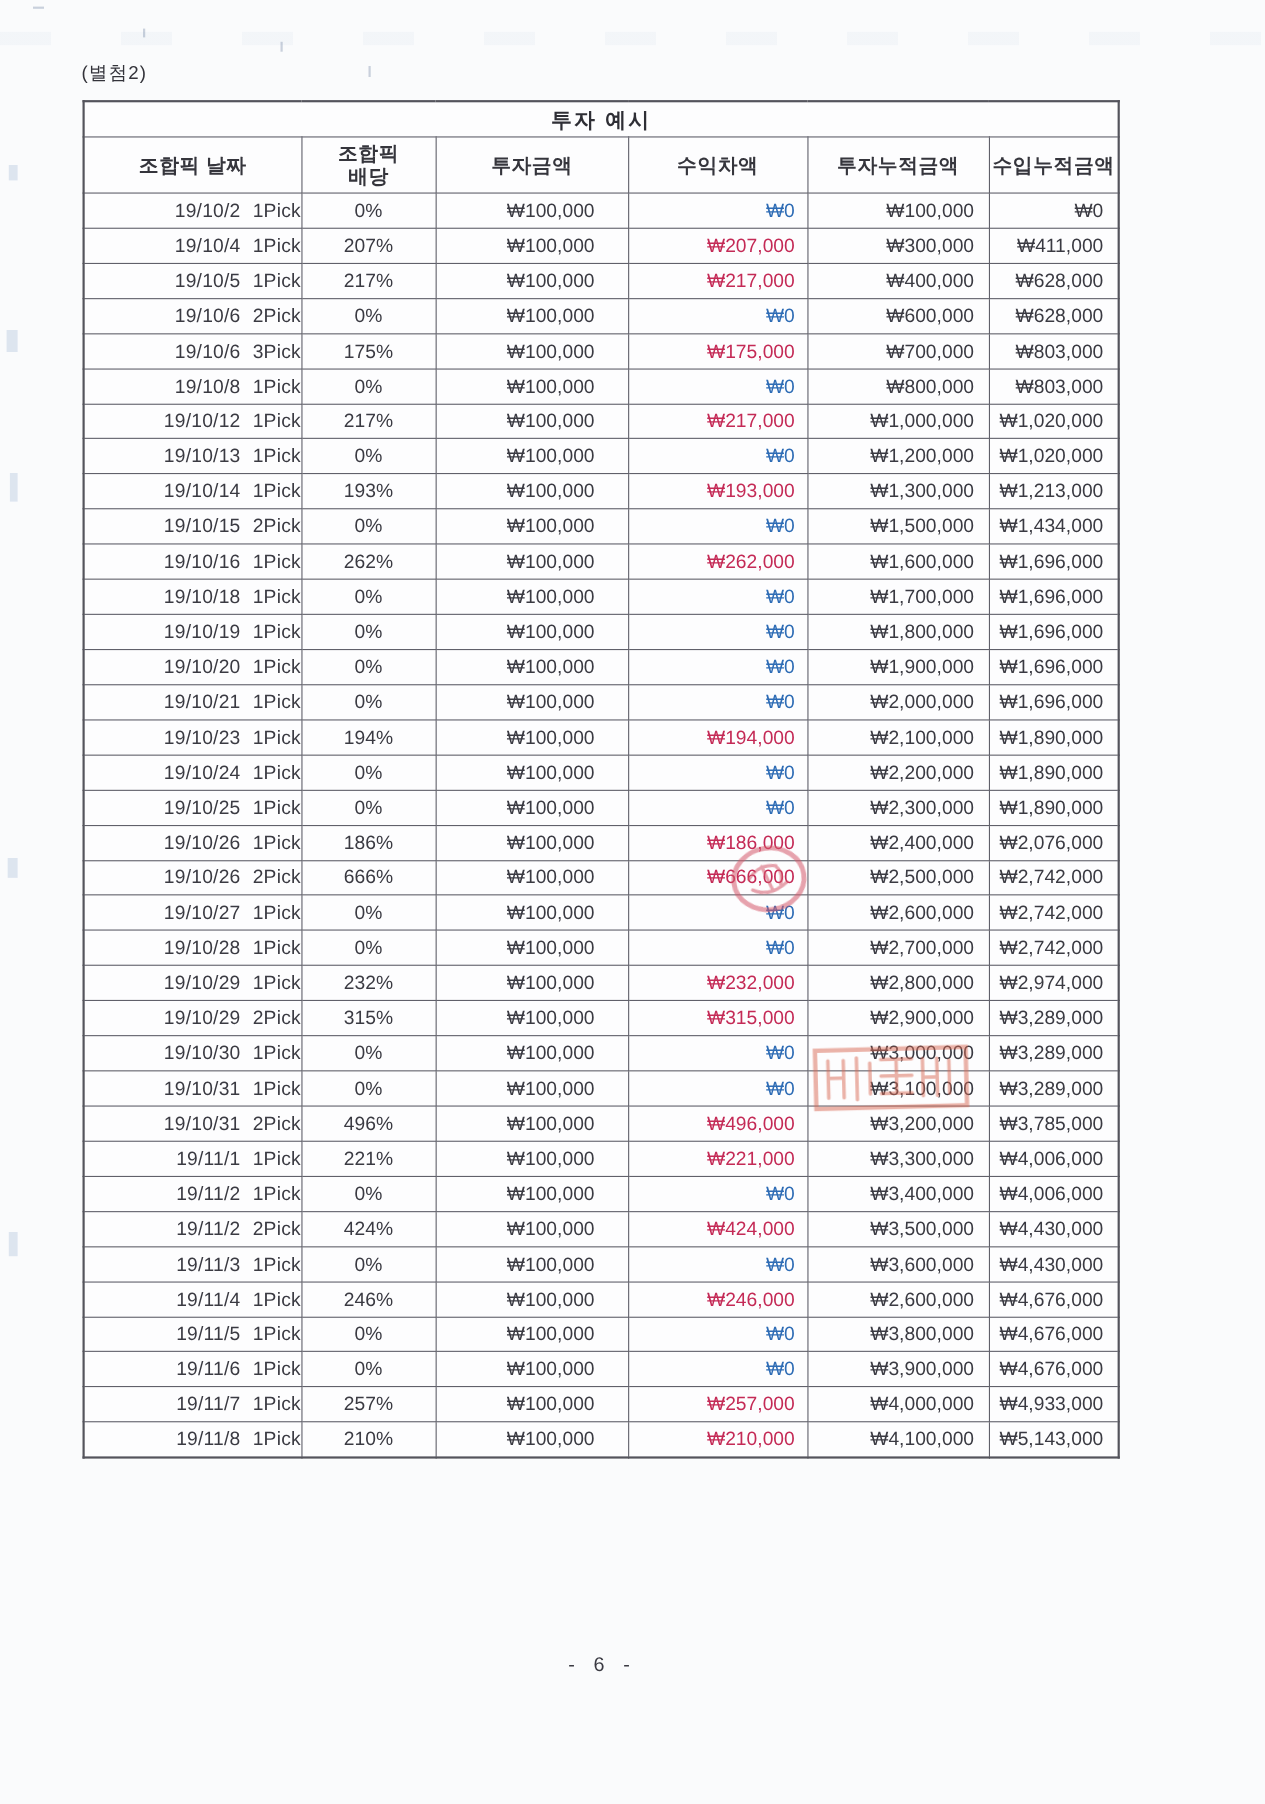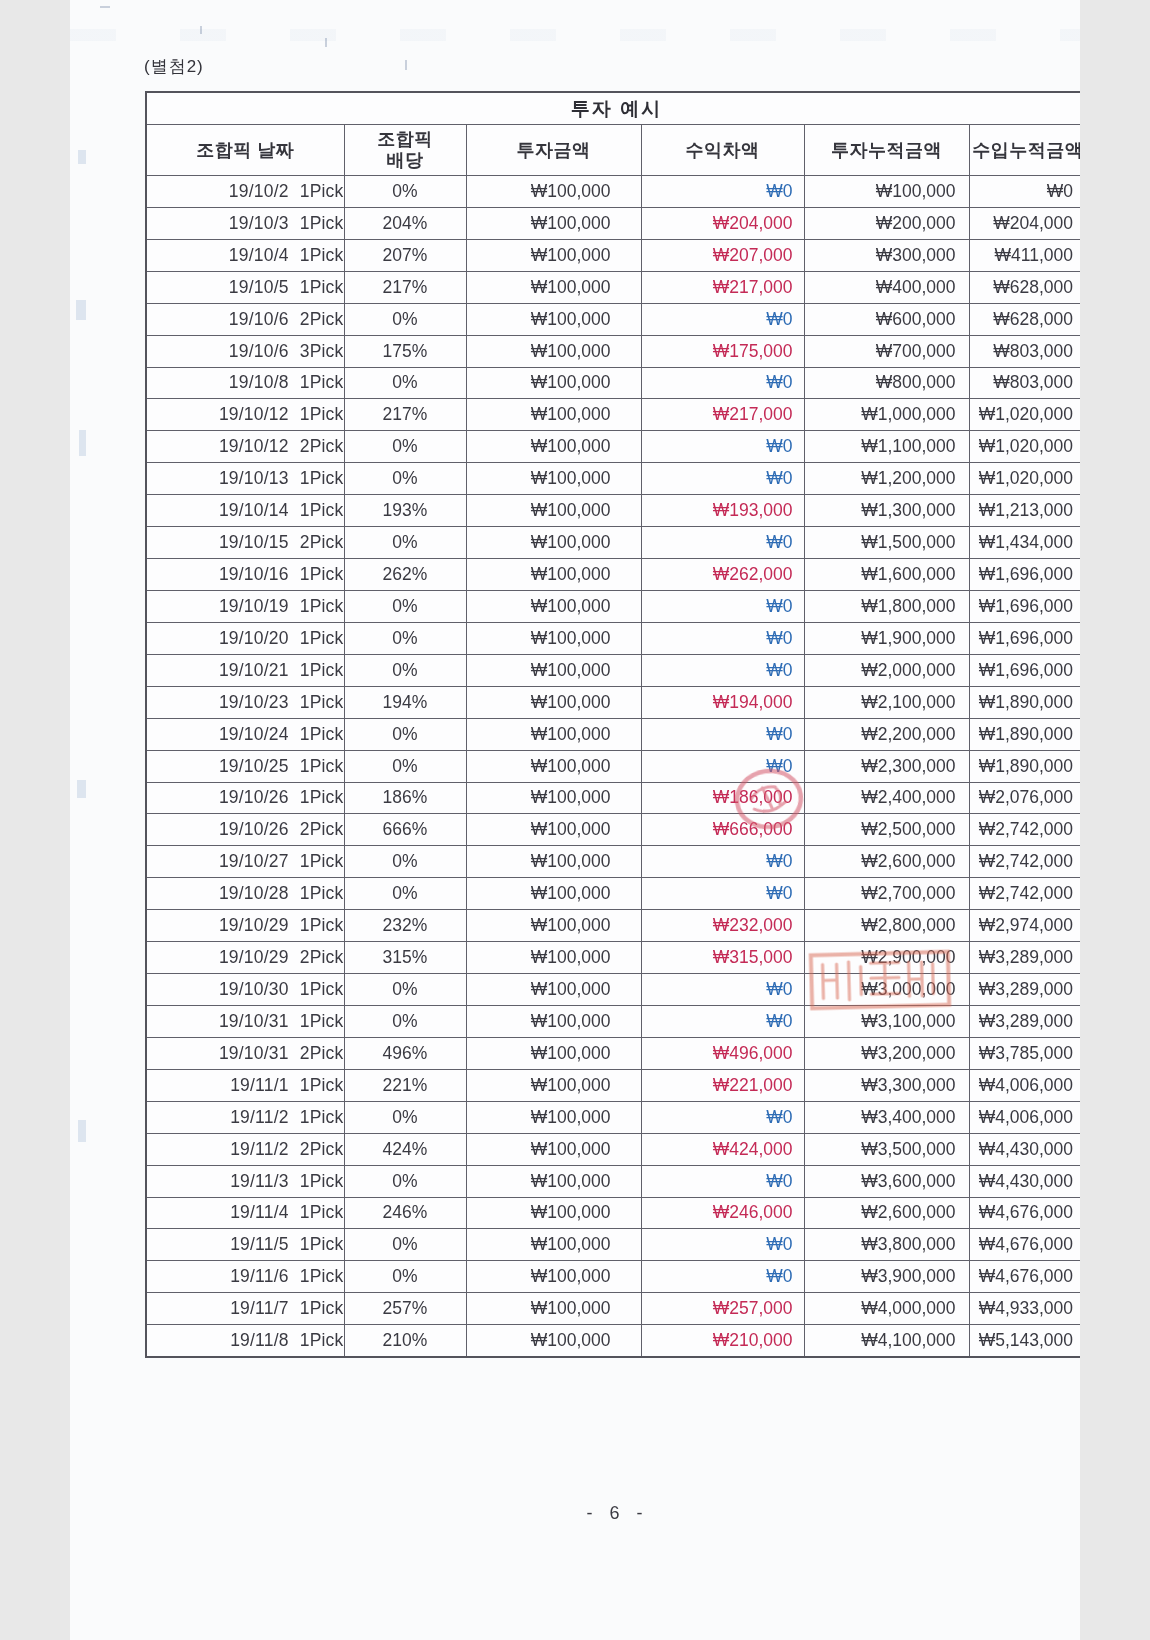--- a/index.html
+++ b/index.html
@@ -1,18 +1,18 @@
 <!DOCTYPE html>
 <html style="--profit-gain: #c42a56; --profit-zero: #2e6cb5; --ink: #3a3a42; --border: #60606a;"><head>
 <meta charset="utf-8">
 <style>
   html,body{margin:0;padding:0;background:#e8e8e8;}
   .page{
     position:relative;
-    width:1010px;height:1640px;
+    width:1150px;height:1640px;
     margin:0 auto;
     background:#fafbfc;
     font-family:"Liberation Sans","DejaVu Sans",sans-serif;
     color:var(--ink,#3a3a42);
     overflow:hidden;
   }
   
   .scan-band{
     position:absolute;left:0;top:29px;width:100%;height:12px;
     background:repeating-linear-gradient(90deg,
@@ -112,28 +112,20 @@
     <tbody>
         <tr>
       <td class="c-date">19/10/2 1Pick</td>
       <td class="c-div">0%</td>
       <td class="c-money">₩100,000</td>
       <td class="c-money c-profit zero">₩0</td>
       <td class="c-money">₩100,000</td>
       <td class="c-money">₩0</td>
     </tr>
         <tr>
-      <td class="c-date">19/10/3 1Pick</td>
-      <td class="c-div">204%</td>
-      <td class="c-money">₩100,000</td>
-      <td class="c-money c-profit gain">₩204,000</td>
-      <td class="c-money">₩200,000</td>
-      <td class="c-money">₩204,000</td>
-    </tr>
-        <tr>
       <td class="c-date">19/10/4 1Pick</td>
       <td class="c-div">207%</td>
       <td class="c-money">₩100,000</td>
       <td class="c-money c-profit gain">₩207,000</td>
       <td class="c-money">₩300,000</td>
       <td class="c-money">₩411,000</td>
     </tr>
         <tr>
       <td class="c-date">19/10/5 1Pick</td>
       <td class="c-div">217%</td>
@@ -168,28 +160,20 @@
     </tr>
         <tr>
       <td class="c-date">19/10/12 1Pick</td>
       <td class="c-div">217%</td>
       <td class="c-money">₩100,000</td>
       <td class="c-money c-profit gain">₩217,000</td>
       <td class="c-money">₩1,000,000</td>
       <td class="c-money">₩1,020,000</td>
     </tr>
         <tr>
-      <td class="c-date">19/10/12 2Pick</td>
-      <td class="c-div">0%</td>
-      <td class="c-money">₩100,000</td>
-      <td class="c-money c-profit zero">₩0</td>
-      <td class="c-money">₩1,100,000</td>
-      <td class="c-money">₩1,020,000</td>
-    </tr>
-        <tr>
       <td class="c-date">19/10/13 1Pick</td>
       <td class="c-div">0%</td>
       <td class="c-money">₩100,000</td>
       <td class="c-money c-profit zero">₩0</td>
       <td class="c-money">₩1,200,000</td>
       <td class="c-money">₩1,020,000</td>
     </tr>
         <tr>
       <td class="c-date">19/10/14 1Pick</td>
       <td class="c-div">193%</td>
@@ -205,20 +189,28 @@
       <td class="c-money c-profit zero">₩0</td>
       <td class="c-money">₩1,500,000</td>
       <td class="c-money">₩1,434,000</td>
     </tr>
         <tr>
       <td class="c-date">19/10/16 1Pick</td>
       <td class="c-div">262%</td>
       <td class="c-money">₩100,000</td>
       <td class="c-money c-profit gain">₩262,000</td>
       <td class="c-money">₩1,600,000</td>
+      <td class="c-money">₩1,696,000</td>
+    </tr>
+        <tr>
+      <td class="c-date">19/10/18 1Pick</td>
+      <td class="c-div">0%</td>
+      <td class="c-money">₩100,000</td>
+      <td class="c-money c-profit zero">₩0</td>
+      <td class="c-money">₩1,700,000</td>
       <td class="c-money">₩1,696,000</td>
     </tr>
         <tr>
       <td class="c-date">19/10/19 1Pick</td>
       <td class="c-div">0%</td>
       <td class="c-money">₩100,000</td>
       <td class="c-money c-profit zero">₩0</td>
       <td class="c-money">₩1,800,000</td>
       <td class="c-money">₩1,696,000</td>
     </tr>

